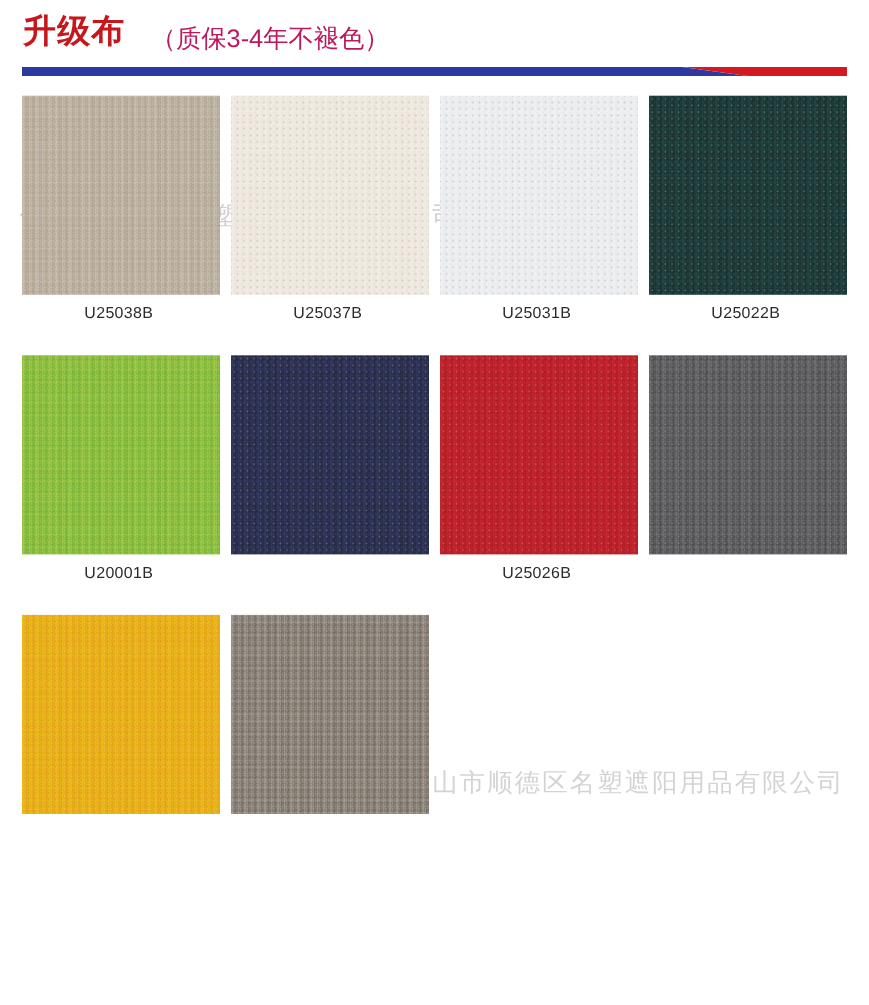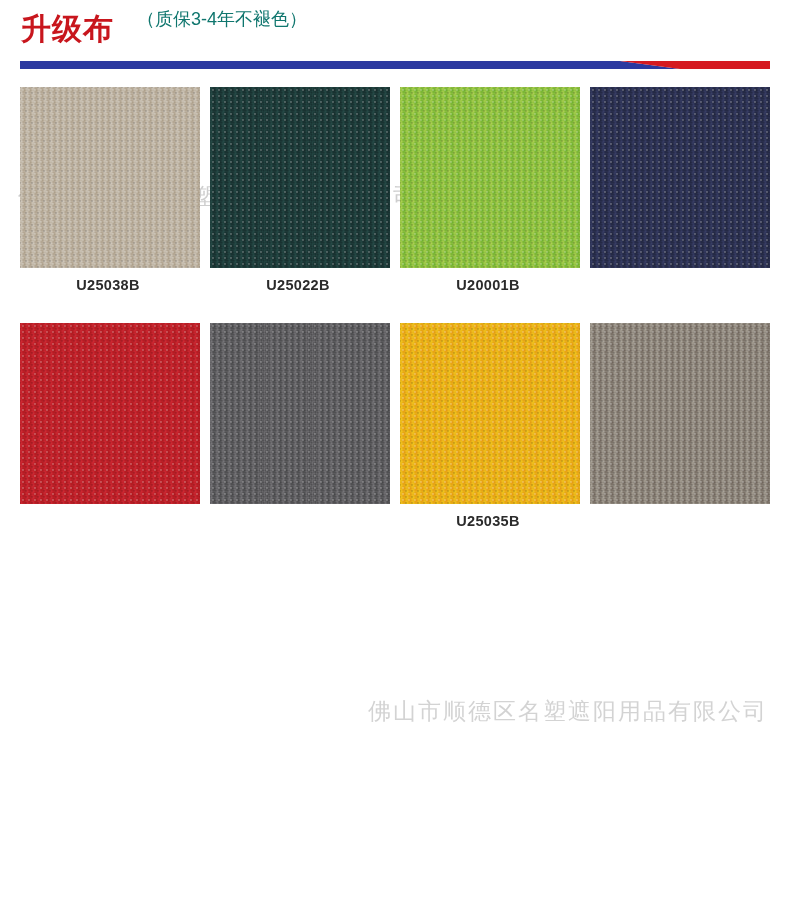--- a/index.html
+++ b/index.html
@@ -19,23 +19,23 @@
   }
   .header-title{
     position:absolute;left:21px;top:12px;
     font-size:30px;font-weight:bold;
     color:#c8161d;
     letter-spacing:1px;
     line-height:34px;
     white-space:nowrap;
   }
   .header-sub{
-    position:absolute;left:137px;top:4px;
-    font-size:18px;
-    color:#0f766e;
+    position:absolute;left:137px;top:20px;
+    font-size:23px;
+    color:#be185d;
     line-height:30px;
     white-space:nowrap;
   }
 
   
   .divider{
     position:absolute;left:20px;top:58px;
     width:750px;height:14px;
   }
   .divider svg{display:block;width:750px;height:14px;}
@@ -45,21 +45,20 @@
     position:absolute;left:20px;top:87px;
     width:750px;
     display:grid;
     grid-template-columns:repeat(4,180px);
     column-gap:10px;
     row-gap:0px;
   }
   .cell{
     width:176px;
     margin-bottom:29px;
-    font-weight:bold;
   }
   .swatch{
     width:180px;height:181px;
     position:relative;
     overflow:hidden;
     background-repeat:repeat;
   }
   
   .swatch .weave{
     position:absolute;inset:0;
@@ -128,20 +127,34 @@
 
 <div class="grid" id="swatch-grid">
     <div class="cell">
       <div class="swatch" style="background-color: rgb(189, 178, 161);">
         <div class="weave"></div>
         <div class="weave2"></div>
       </div>
       <div class="caption">U25038B</div>
     </div>
     <div class="cell">
+      <div class="swatch" style="background-color: rgb(239, 233, 224);">
+        <div class="weave"></div>
+        <div class="weave2"></div>
+      </div>
+      <div class="caption">U25037B</div>
+    </div>
+    <div class="cell">
+      <div class="swatch" style="background-color: rgb(236, 238, 240);">
+        <div class="weave"></div>
+        <div class="weave2"></div>
+      </div>
+      <div class="caption">U25031B</div>
+    </div>
+    <div class="cell">
       <div class="swatch" style="background-color: rgb(29, 58, 56);">
         <div class="weave"></div>
         <div class="weave2"></div>
       </div>
       <div class="caption">U25022B</div>
     </div>
     <div class="cell">
       <div class="swatch" style="background-color: rgb(140, 191, 63);">
         <div class="weave"></div>
         <div class="weave2"></div>
@@ -152,33 +165,33 @@
       <div class="swatch" style="background-color: rgb(43, 48, 80);">
         <div class="weave"></div>
         <div class="weave2"></div>
       </div>
     </div>
     <div class="cell">
       <div class="swatch" style="background-color: rgb(189, 32, 40);">
         <div class="weave"></div>
         <div class="weave2"></div>
       </div>
+      <div class="caption">U25026B</div>
     </div>
     <div class="cell">
       <div class="swatch" style="background-color: rgb(93, 92, 95);">
         <div class="weave"></div>
         <div class="weave2"></div>
       </div>
     </div>
     <div class="cell">
       <div class="swatch" style="background-color: rgb(234, 176, 24);">
         <div class="weave"></div>
         <div class="weave2"></div>
       </div>
-      <div class="caption">U25035B</div>
     </div>
     <div class="cell">
       <div class="swatch" style="background-color: rgb(139, 131, 121);">
         <div class="weave"></div>
         <div class="weave2"></div>
       </div>
     </div>
   </div>
 
 </body></html>

